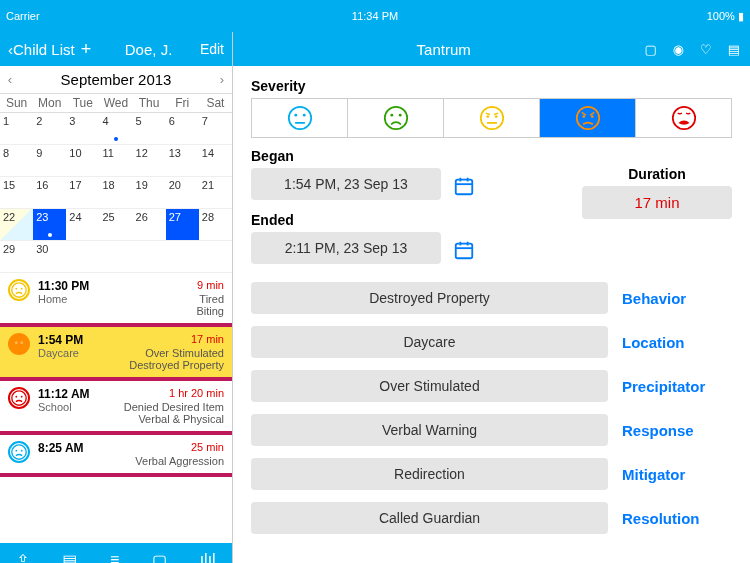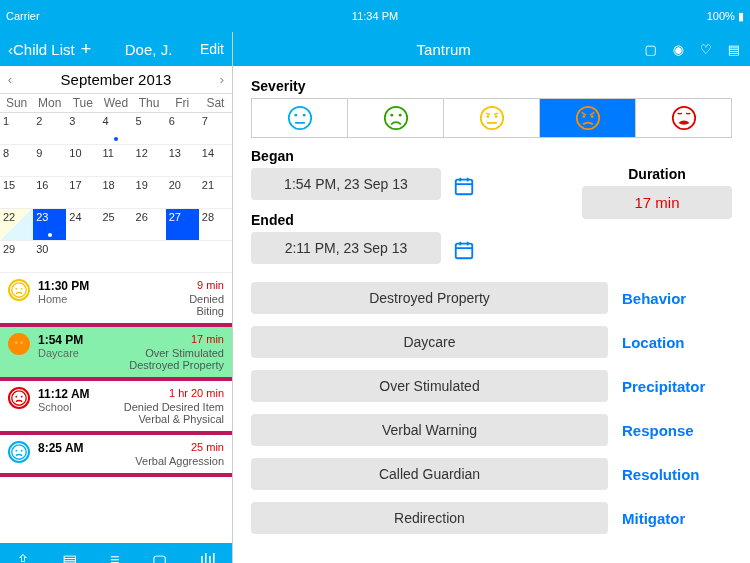--- a/index.html
+++ b/index.html
@@ -20,21 +20,21 @@
 .dow{display:flex;border-bottom:1px solid #ddd}
 .dow span{flex:1;text-align:center;font-size:12px;color:#666;padding:2px 0}
 .week{display:flex;height:32px;border-bottom:1px solid #eee}
 .day{flex:1;position:relative;font-size:11px;padding:2px 0 0 3px;color:#333}
 .day.today{background:#0054ff;color:#fff}
 .day .dot{position:absolute;bottom:3px;left:50%;transform:translateX(-50%);width:4px;height:4px;border-radius:50%;background:#0054ff}
 .day.d22{background:linear-gradient(135deg,#fffde0 50%,#e0f7ff 50%)}
 .day.d27{background:#0054ff;color:#fff}
 .events{flex:1;overflow:hidden;background:#fff}
 .ev{display:flex;padding:6px 8px;border-bottom:4px solid #be185d;align-items:flex-start}
-.ev.sel{background:#86efac}
+.ev.sel{background:#fde047}
 .evicon{width:22px;height:22px;border-radius:50%;border:2px solid;margin-right:8px;flex-shrink:0;display:flex;align-items:center;justify-content:center;font-size:13px}
 .evicon.yellow{border-color:#f5c400;color:#f5c400}
 .evicon.orange{border-color:#ff8c00;color:#ff8c00;background:#ff8c00}
 .evicon.orange svg{stroke:#fff}
 .evicon.red{border-color:#e00000;color:#e00000}
 .evicon.blue{border-color:#00aeef;color:#00aeef}
 .evbody{flex:1}
 .evtop{display:flex;justify-content:space-between}
 .evtime{font-weight:bold;font-size:12px}
 .evdur{color:#e00000;font-size:11px}
@@ -151,21 +151,21 @@
               <path d="M13 28 Q20 23 27 28" fill="none" stroke="currentColor" stroke-width="3"></path>
             </svg>
           </div>
   <div class="evbody">
     <div class="evtop">
               <span class="evtime">11:30 PM</span>
               <span class="evdur">9 min</span>
             </div>
     <div class="evtop">
               <span class="evloc">Home</span>
-              <span class="evtags">Denied</span>
+              <span class="evtags">Tired</span>
             </div>
     <div class="evtop">
               <span></span>
               <span class="evtags">Biting</span>
             </div>
   </div>
         </div>
         <div class="ev sel">
           <div class="evicon orange">
             <svg width="18" height="18" viewBox="0 0 40 40">
@@ -343,23 +343,23 @@
           </div>
           <div class="catrow">
             <div class="catpill">Over Stimulated</div>
             <div class="catlbl">Precipitator</div>
           </div>
           <div class="catrow">
             <div class="catpill">Verbal Warning</div>
             <div class="catlbl">Response</div>
           </div>
           <div class="catrow">
+            <div class="catpill">Redirection</div>
+            <div class="catlbl">Mitigator</div>
+          </div>
+          <div class="catrow">
             <div class="catpill">Called Guardian</div>
             <div class="catlbl">Resolution</div>
           </div>
-          <div class="catrow">
-            <div class="catpill">Redirection</div>
-            <div class="catlbl">Mitigator</div>
-          </div>
         </div>
   </div>
 </div>
 </div>
 
 </body></html>

